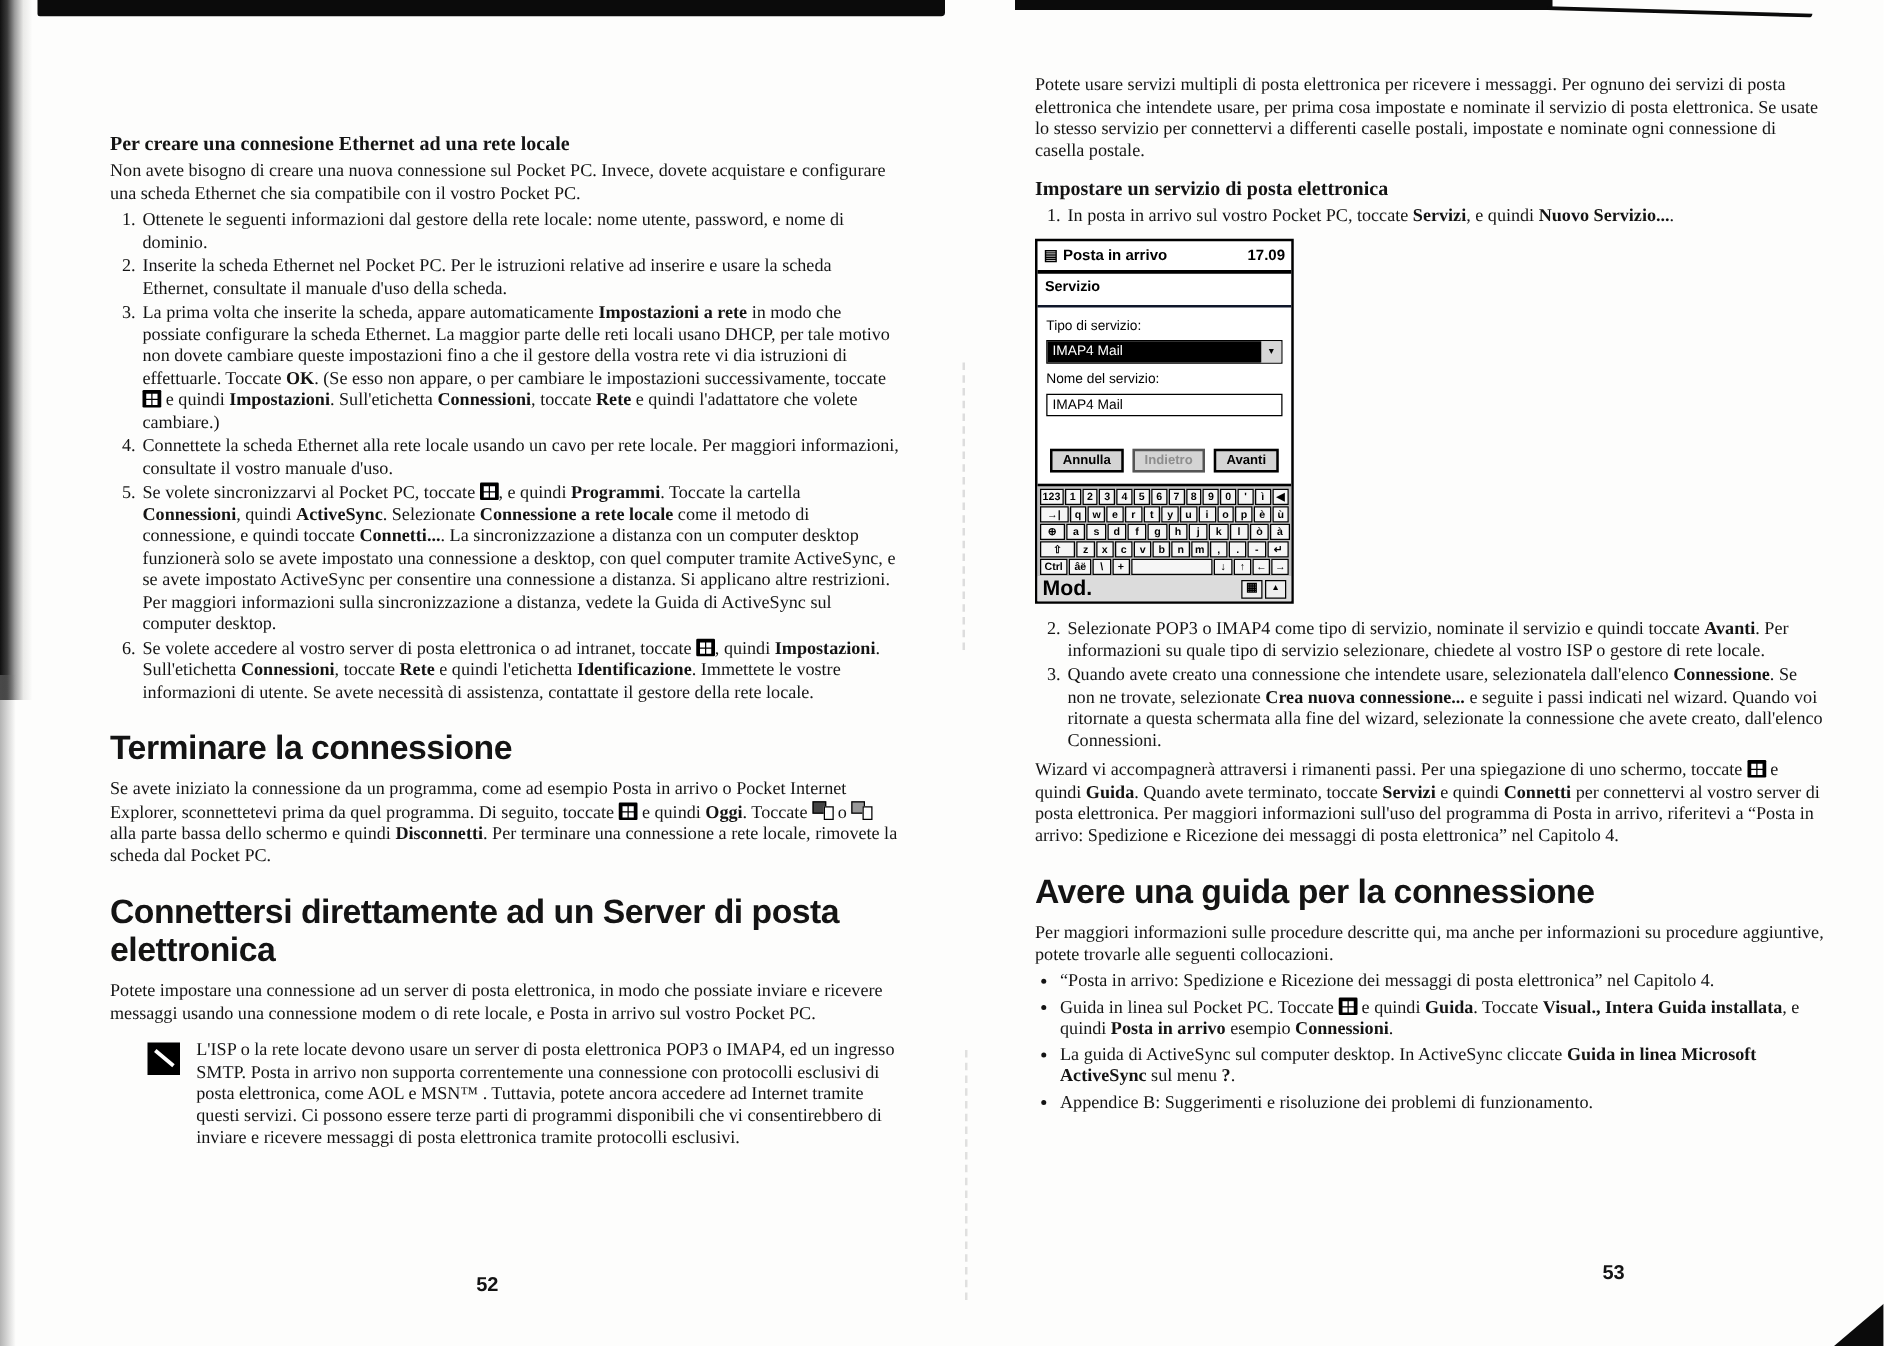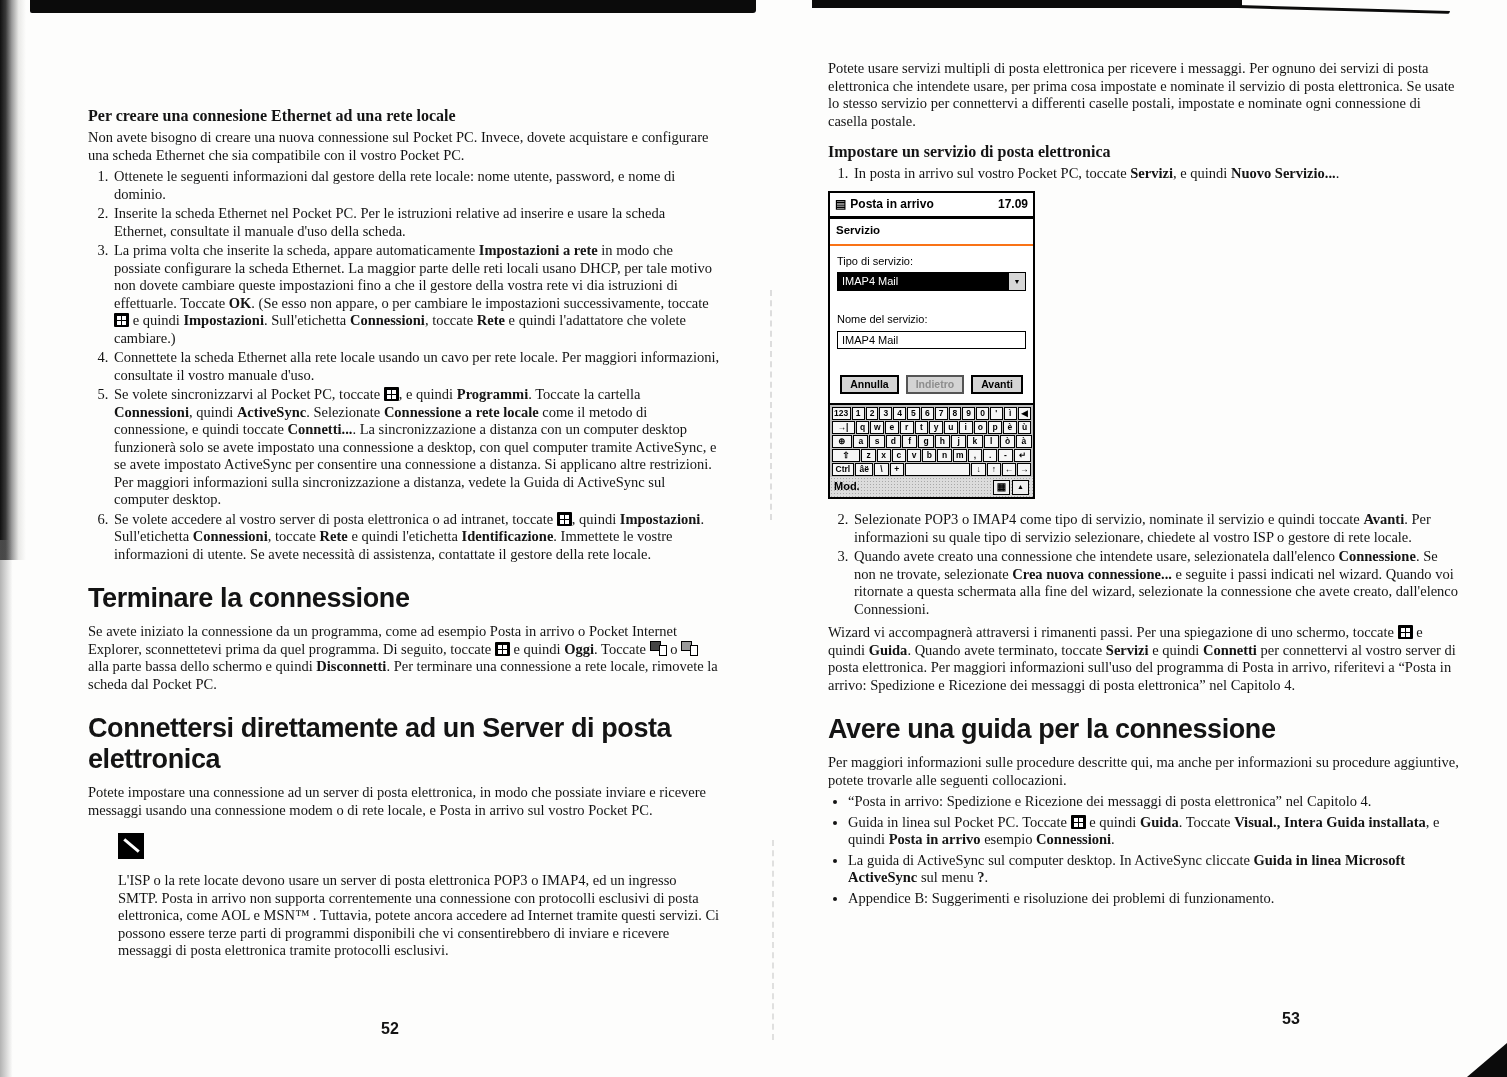--- a/index.html
+++ b/index.html
@@ -39,53 +39,53 @@
   .windows-icon{width:15px;height:14px;background:#000;position:relative;border-radius:1px;}
   .windows-icon::after{content:"";position:absolute;left:3px;top:3px;width:4px;height:4px;background:#fff;
      box-shadow:5px 0 0 #fff,0 5px 0 #fff,5px 5px 0 #fff;}
   .conn-a-icon,.conn-b-icon{width:17px;height:15px;position:relative;}
   .conn-a-icon::before,.conn-b-icon::before{content:"";position:absolute;left:0;top:0;width:9px;height:8px;
      border:1px solid #000;background:#444;}
   .conn-a-icon::after,.conn-b-icon::after{content:"";position:absolute;right:0;bottom:0;width:6px;height:9px;
      border:1px solid #000;background:#fff;}
   .conn-b-icon::before{background:#999;}
   
-  .note{display:flex;gap:13px;margin:12px 0 0 30px;flex-direction:column;}
+  .note{display:flex;gap:13px;margin:12px 0 0 30px;}
   .note-icon{flex:0 0 auto;width:26px;height:26px;background:#000;position:relative;margin-top:2px;}
   .note-icon::after{content:"";position:absolute;left:4px;top:11px;width:19px;height:3px;background:#fff;transform:rotate(40deg);}
   .note p{margin:0;}
   
   .pda{width:207px;border:2px solid #000;background:#fff;margin:8px 0 12px 0;
        font-family:"Liberation Sans",sans-serif;font-size:11px;color:#000;box-sizing:border-box;}
   .pda-title{display:flex;align-items:center;gap:4px;padding:3px 5px;border-bottom:3px solid #000;font-weight:bold;font-size:12px;}
   .book-icon::before{content:"▤";font-size:12px;line-height:12px;}
   .pda-time{margin-left:auto;font-weight:bold;}
-  .pda-tab{padding:3px 6px 4px 6px;font-weight:bold;border-bottom:2px solid #f97316;font-size:11.5px;}
+  .pda-tab{padding:3px 6px 4px 6px;font-weight:bold;border-bottom:2px solid #0f172a;font-size:11.5px;}
   .pda-body{padding:7px 7px 3px 7px;}
   .pda-label{margin:0 0 2px 0;}
-  .pda-label.mt{margin-top:20px;}
+  .pda-label.mt{margin-top:4px;}
   .pda-combo{display:flex;border:1px solid #000;height:17px;align-items:stretch;}
   .combo-val{flex:1;background:#000;color:#fff;padding:1px 4px;line-height:15px;white-space:nowrap;overflow:hidden;}
   .combo-btn{width:16px;background:#d6d6d6;border-left:1px solid #000;display:flex;align-items:center;justify-content:center;}
   .arrow-down-icon::before{content:"▼";font-size:7px;}
   .pda-input{width:100%;box-sizing:border-box;border:1px solid #000;border-radius:0;background:#fff;
        font-family:"Liberation Sans",sans-serif;font-size:11px;padding:2px 4px;height:18px;}
   .pda-spacer{height:22px;}
   .pda-buttons{display:flex;justify-content:center;gap:7px;margin:4px 0 6px 0;}
   .pda-btn{font-family:"Liberation Sans",sans-serif;font-size:10.5px;font-weight:bold;
        border:2px solid #000;background:#d4d4d4;padding:1px 8px;line-height:13px;}
   .pda-btn.disabled{color:#8d8d8d;border-color:#555;}
   .pda-kb{background:#bfbfbf;border-top:2px solid #000;padding:1px;}
   .kb-row{display:flex;}
   .kb-key{flex:1 1 0;border:1px solid #000;background:#f6f6f6;margin:0.5px;height:11px;
        display:flex;align-items:center;justify-content:center;
        font:bold 8.5px "Liberation Sans",sans-serif;overflow:hidden;box-sizing:content-box;}
   .pda-status{display:flex;align-items:center;padding:2px 4px;height:16px;background:#dcdcdc;
        background-image:radial-gradient(#a8a8a8 18%,transparent 20%);background-size:3px 3px;
-       font-weight:bold;font-size:11px;}
+       font-weight:bold;font-size:17px;}
   .status-right{margin-left:auto;display:flex;gap:2px;}
   .kb-toggle,.kb-up{display:inline-flex;align-items:center;justify-content:center;width:15px;height:13px;
        border:1px solid #000;background:#eee;}
   .keyboard-panel-icon::before{content:"▦";font-size:10px;}
   .kb-up::before{content:"▲";font-size:7px;}
 </style>
 </head>
 <body>
 
 <div class="stage">

